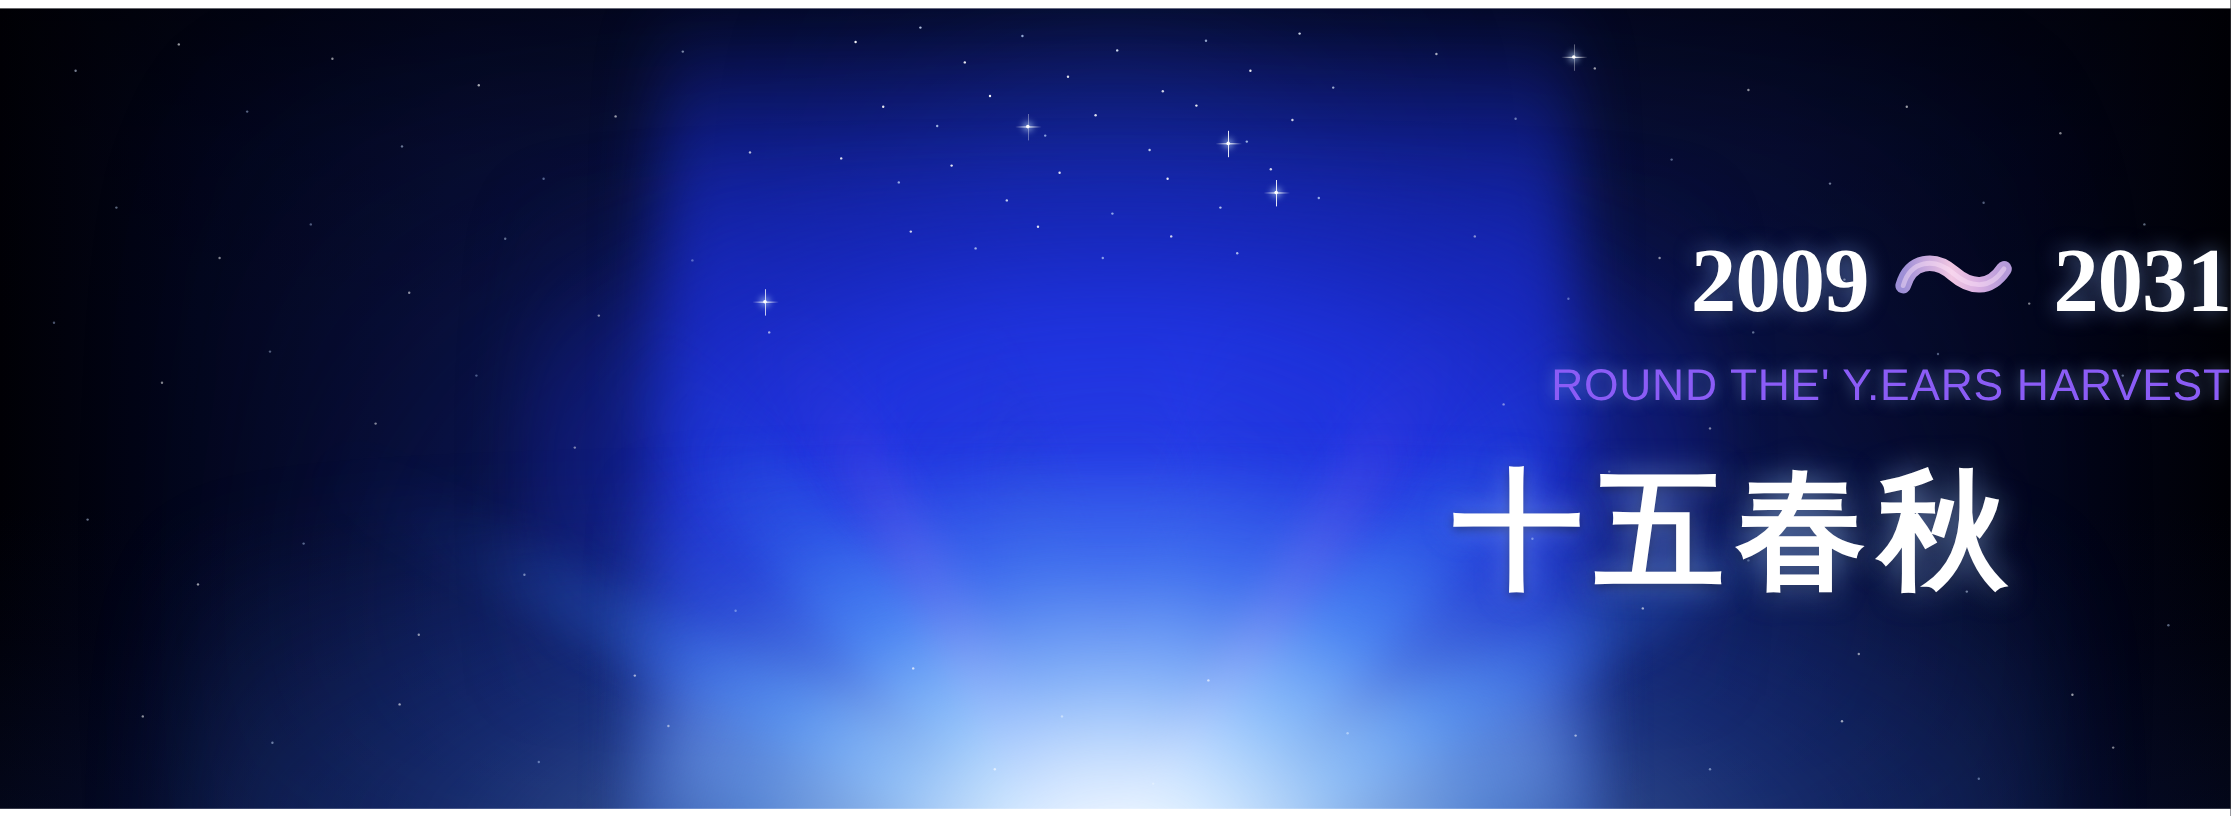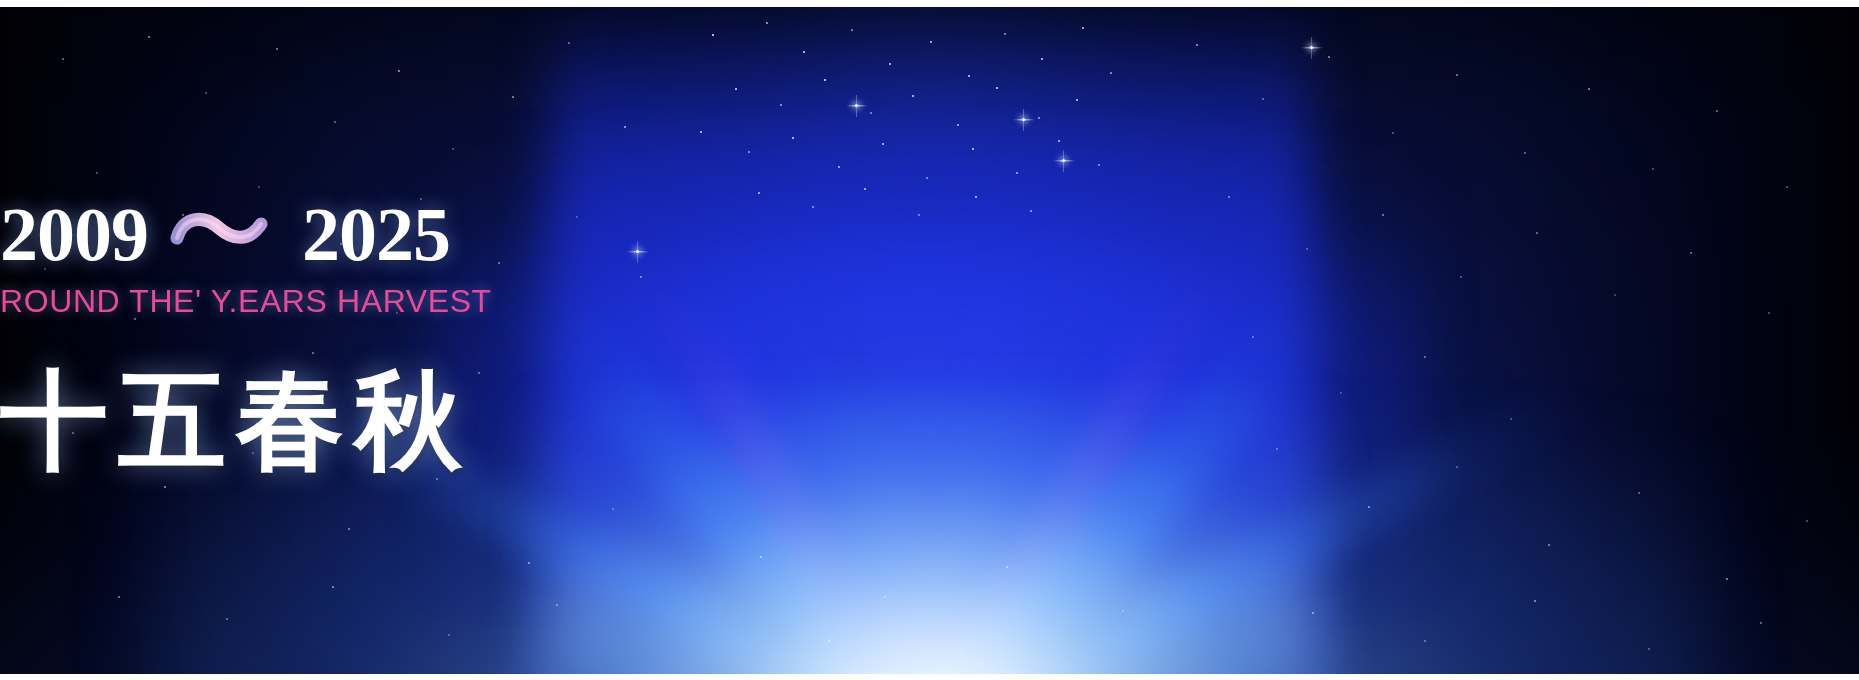--- a/index.html
+++ b/index.html
@@ -178,21 +178,21 @@
     content:""; position:absolute; left:50%; top:50%;
     background:linear-gradient(to right, rgba(255,255,255,0), #ffffff, rgba(255,255,255,0));
     transform:translate(-50%,-50%);
   }
   .sparkle::before { width:22px; height:1.4px; }
   .sparkle::after  { width:1.4px; height:22px; }
 
   
   #content {
     position:absolute; inset:0; z-index:40;
-    display:flex; flex-direction:column; align-items:flex-start;
+    display:flex; flex-direction:column; align-items:flex-end;
   }
 
   .years-row {
     margin-top:196px;
     display:flex; align-items:center; justify-content:center;
     gap:22px;
   }
   .year {
     font-family:"Liberation Serif", "DejaVu Serif", serif;
     font-weight:bold;
@@ -204,33 +204,33 @@
   }
 
   .tilde-wrap {
     width:110px; height:60px;
     position:relative;
     display:flex; align-items:center; justify-content:center;
   }
   .tilde-wrap svg { overflow:visible; }
 
   .subtitle {
-    margin-top:11px;
+    margin-top:28px;
     font-family:"Liberation Sans", sans-serif;
     font-weight:400;
-    font-size:32px;
+    font-size:37px;
     letter-spacing:0.6px;
-    color:#ec4899;
+    color:#8b5cf6;
     text-shadow:0 0 12px rgba(150,190,255,0.5);
     white-space:nowrap;
   }
 
   .headline {
     margin-top:44px;
-    display:flex; align-items:center; justify-content:center;gap:12px;
+    display:flex; align-items:center; justify-content:center;
   }
   .cn-phrase {
     font-family:"DejaVu Sans", "Liberation Sans", sans-serif;
     font-weight:bold;
     font-size:108px;
     line-height:1.05;
     color:#ffffff;
     letter-spacing:10px;
     white-space:nowrap;
     text-shadow:0 0 26px rgba(160,200,255,0.55), 0 3px 8px rgba(0,0,20,0.45);
@@ -349,21 +349,21 @@
               <stop offset="48%" stop-color="#f0c6e2"></stop>
               <stop offset="74%" stop-color="#d9b0e2"></stop>
               <stop offset="100%" stop-color="#b59ad9"></stop>
             </linearGradient>
           </defs>
           <path d="M4,30 C10,9 30,6 46,20 C60,32 76,34 88,16" fill="none" stroke="url(#tildeGrad)" stroke-width="13" stroke-linecap="round"></path>
           <path d="M4,30 C10,9 30,6 46,20 C60,32 76,34 88,16" fill="none" stroke="rgba(255,230,250,0.45)" stroke-width="4" stroke-linecap="round"></path>
         </svg>
       </span>
 
-      <span class="year">2025</span>
+      <span class="year">2031</span>
     </div>
 
     <div class="subtitle">ROUND THE' Y.EARS  HARVEST</div>
 
     <div class="headline">
       <span class="cn-phrase">十五春秋</span>
       <span class="cn-gap"></span>
     </div>
 
   </div>

